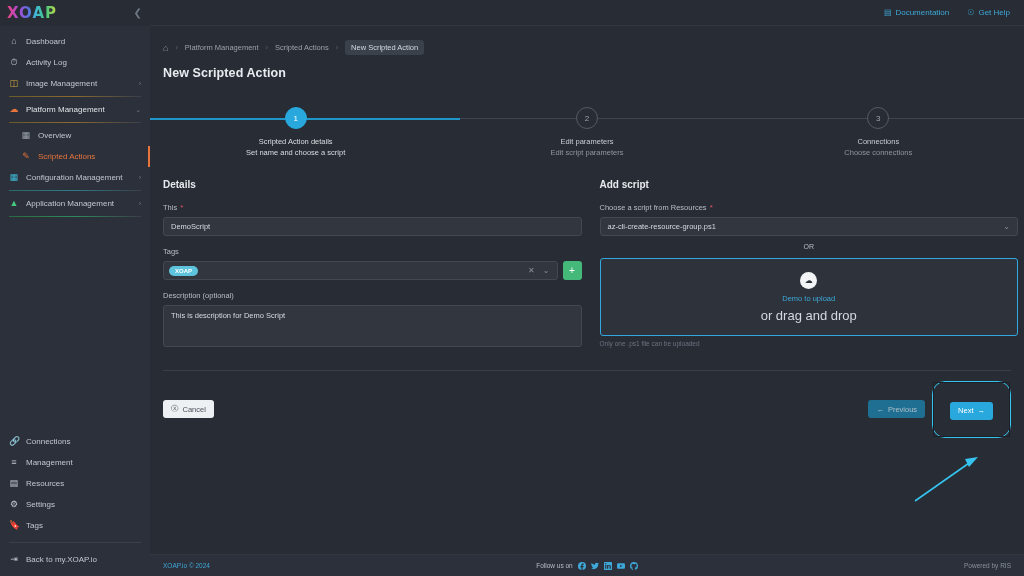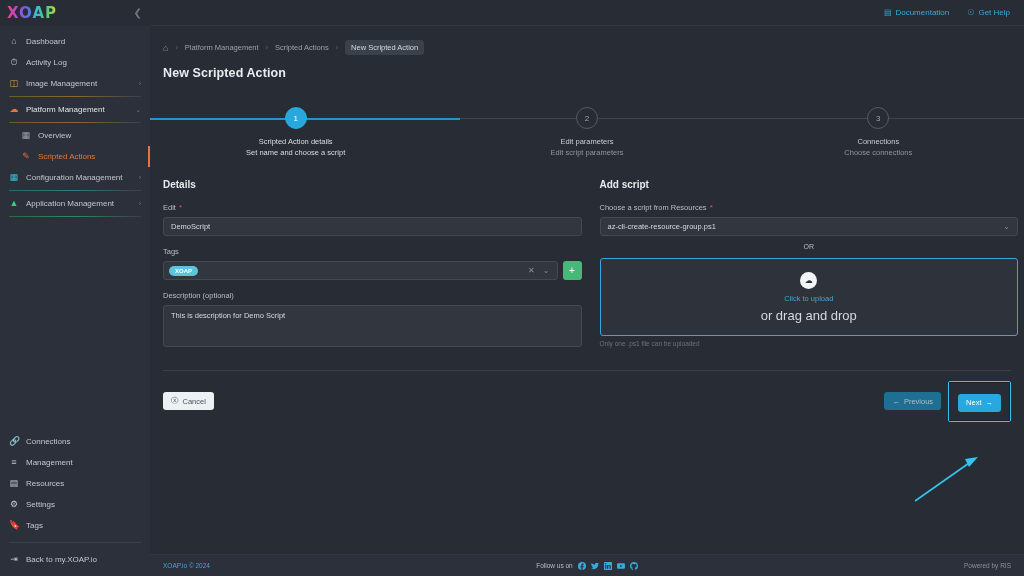--- a/index.html
+++ b/index.html
@@ -156,21 +156,21 @@
     display: inline-flex; align-items: center; gap: 4px; height: 18px;
     border-radius: 3px; font-size: 7.5px; padding: 0 8px; cursor: pointer; border: none;
     font-family: "Liberation Sans", sans-serif;
   }
   .btn-cancel { background: #eef1f4; color: #4a5159; }
   .spacer { flex: 1; }
   .btn-prev { background: #1f6f92; color: #aebfc9; }
   .btn-next { background: #28a8dd; color: #ffffff; }
   .next-wrap {
     position: relative; margin-left: 7px;
-    border: 1.5px solid #35c3f0; padding: 9px; border-radius: 2px;
+    border: 1.5px solid #35c3f0; padding: 17px; border-radius: 13px;
   }
   .next-wrap::before {
     content: ""; position: absolute; inset: 0; border: 1.5px solid #1b1f26; border-radius: 1px;
     pointer-events: none;
   }
   .annot { position: absolute; left: 0; top: 0; pointer-events: none; }
 
   
   .pfooter {
     height: 22px; background: #2b303a; display: flex; align-items: center;
@@ -315,21 +315,21 @@
           </div>
         </div>
       </div>
 
       <div class="cols">
 
         <div class="col">
           <div class="sec-title">Details</div>
 
           <div class="fld-label">
-            <span>Edit</span>
+            <span>This</span>
             <span class="req">*</span>
           </div>
           <input class="inp field-gap" placeholder="Name" value="DemoScript" style="">
 
           <div class="fld-label">
             <span>Tags</span>
           </div>
           <div class="tags-row field-gap">
             <div class="tags-box">
               <span class="chip">XOAP</span>
@@ -357,21 +357,21 @@
           </div>
           <div class="select">
             <span>az-cli-create-resource-group.ps1</span>
             <span class="chev">⌄</span>
           </div>
 
           <div class="or">OR</div>
 
           <div class="dropzone">
             <div class="up-circle">☁</div>
-            <div class="dz-a">Click to upload</div>
+            <div class="dz-a">Demo to upload</div>
             <div class="dz-b">or drag and drop</div>
           </div>
           <div class="hint">Only one .ps1 file can be uploaded</div>
         </div>
       </div>
 
       <div class="divider"></div>
 
       <div class="actions">
         <button class="btn btn-cancel">

